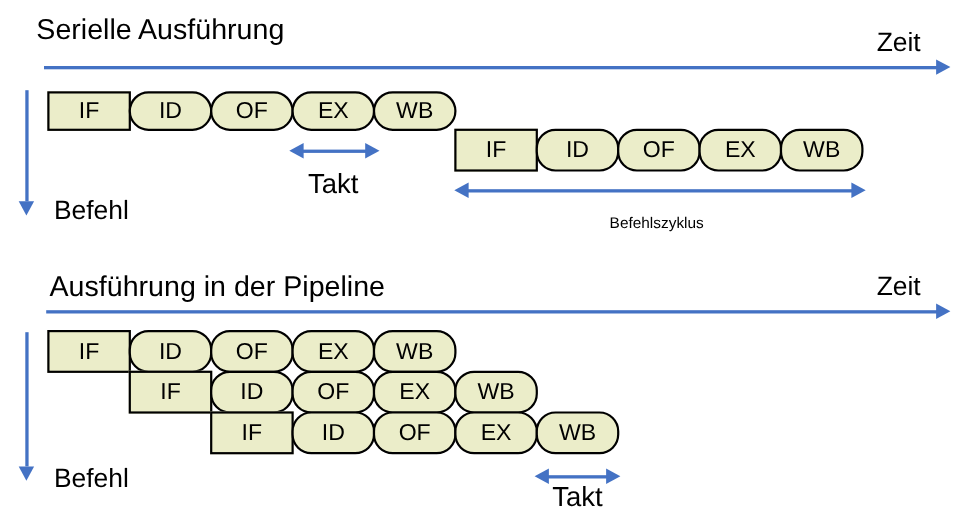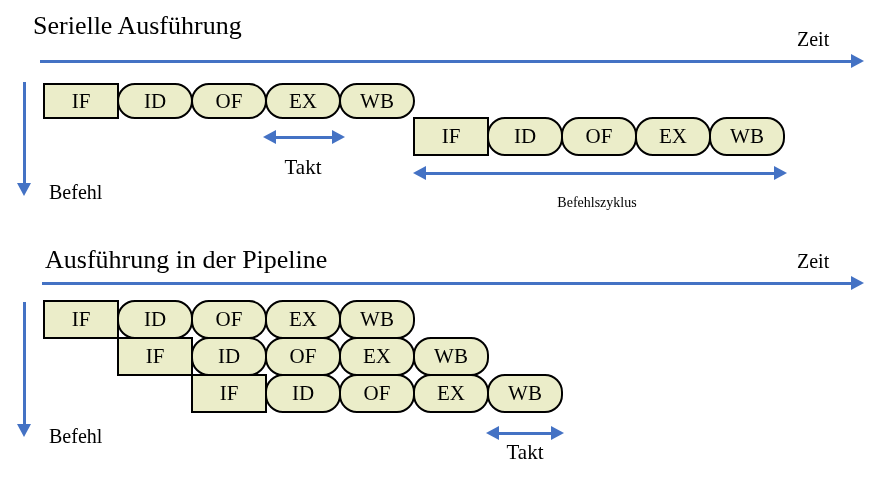--- a/index.html
+++ b/index.html
@@ -1,22 +1,22 @@
 <!DOCTYPE html>
 <html style="--blue: #4472C4; --box-fill: #EBEDC9; --box-border: #000000;"><head>
 <meta charset="utf-8">
 <style>
   html,body { margin:0; padding:0; background:#ffffff; }
   .canvas {
     position:relative; width:887px; height:483px; background:#ffffff;
-    font-family:Liberation Serif, serif; color:#000; overflow:hidden;
+    font-family:Liberation Sans, sans-serif; color:#000; overflow:hidden;
   }
   .title { position:absolute; font-size:26px; line-height:30px; white-space:nowrap; }
-  .axis-label { position:absolute; font-size:20px; line-height:22px; white-space:nowrap; }
-  .anno-label { position:absolute; font-size:21px; line-height:23px; text-align:center; white-space:nowrap; }
+  .axis-label { position:absolute; font-size:24px; line-height:22px; white-space:nowrap; }
+  .anno-label { position:absolute; font-size:25px; line-height:23px; text-align:center; white-space:nowrap; }
 
   .stage-row { position:absolute; display:flex; }
   .stage-cell {
     width:76px; height:100%; box-sizing:border-box;
     border:2px solid var(--box-border,#000);
     background:var(--box-fill,#EBEDC9);
     display:flex; align-items:center; justify-content:center;
     font-size:21px;
   }
   .stage-cell + .stage-cell { margin-left:-2px;border-radius:18px; }

